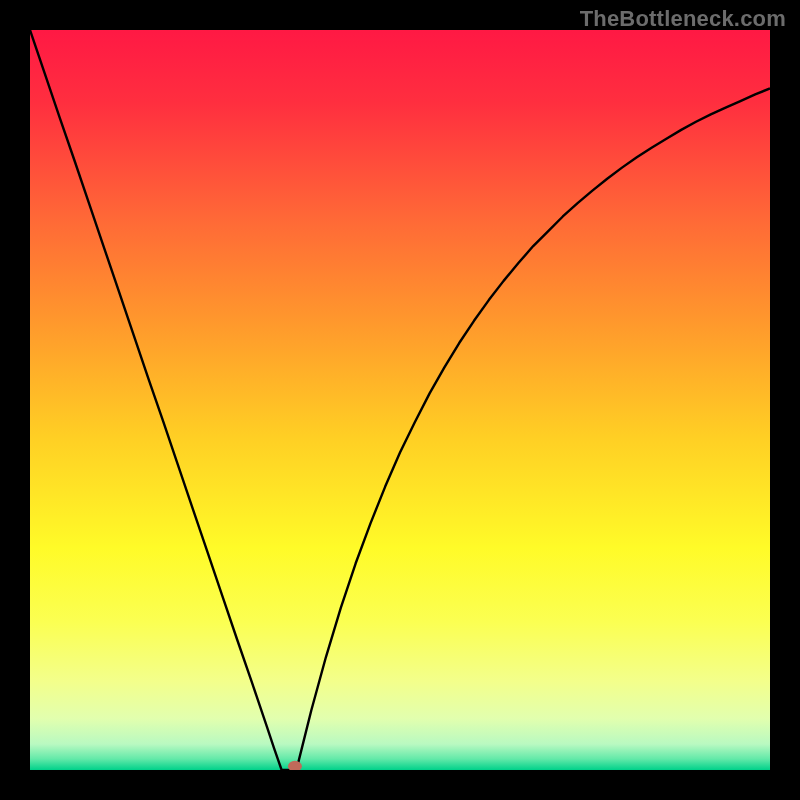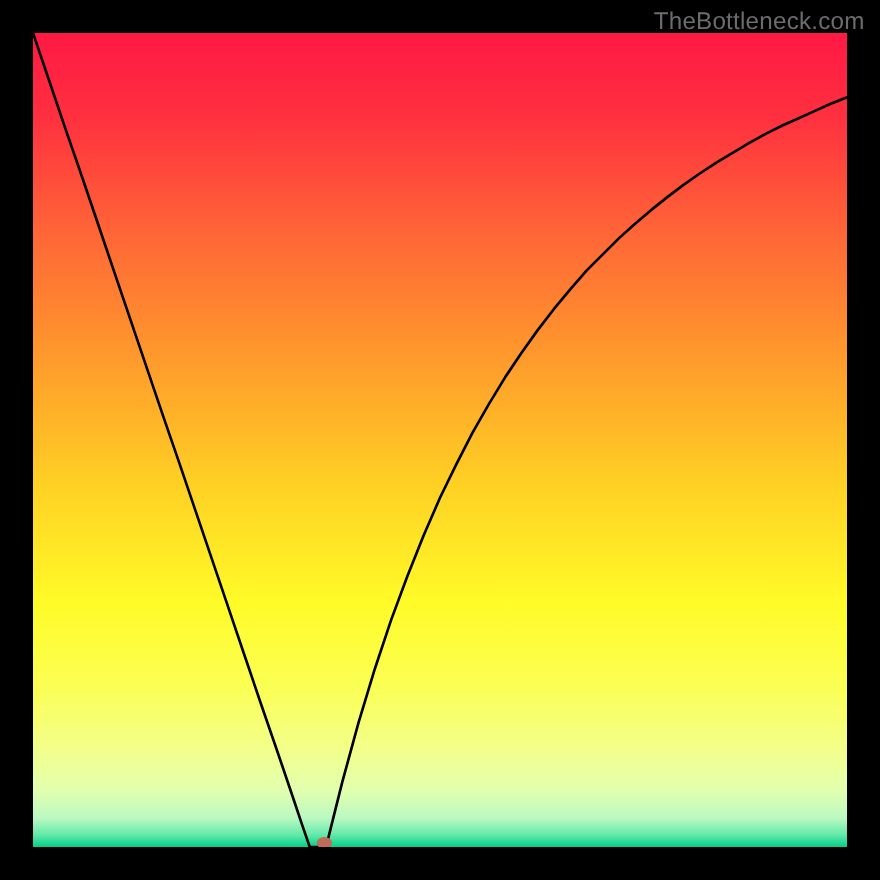--- a/index.html
+++ b/index.html
@@ -23,21 +23,21 @@
     top: 30px;
     width: 740px;
     height: 740px;
     box-sizing: border-box;
   }
   .watermark {
     position: absolute;
     top: 6px;
     right: 14px;
     font-size: 22px;
-    font-weight: 400;
+    font-weight: 700;
     color: #6c6c6c;
     letter-spacing: 0.2px;
     user-select: none;
     text-align: center;
   }
 </style>
 </head>
 <body>
 
 <div class="frame">

